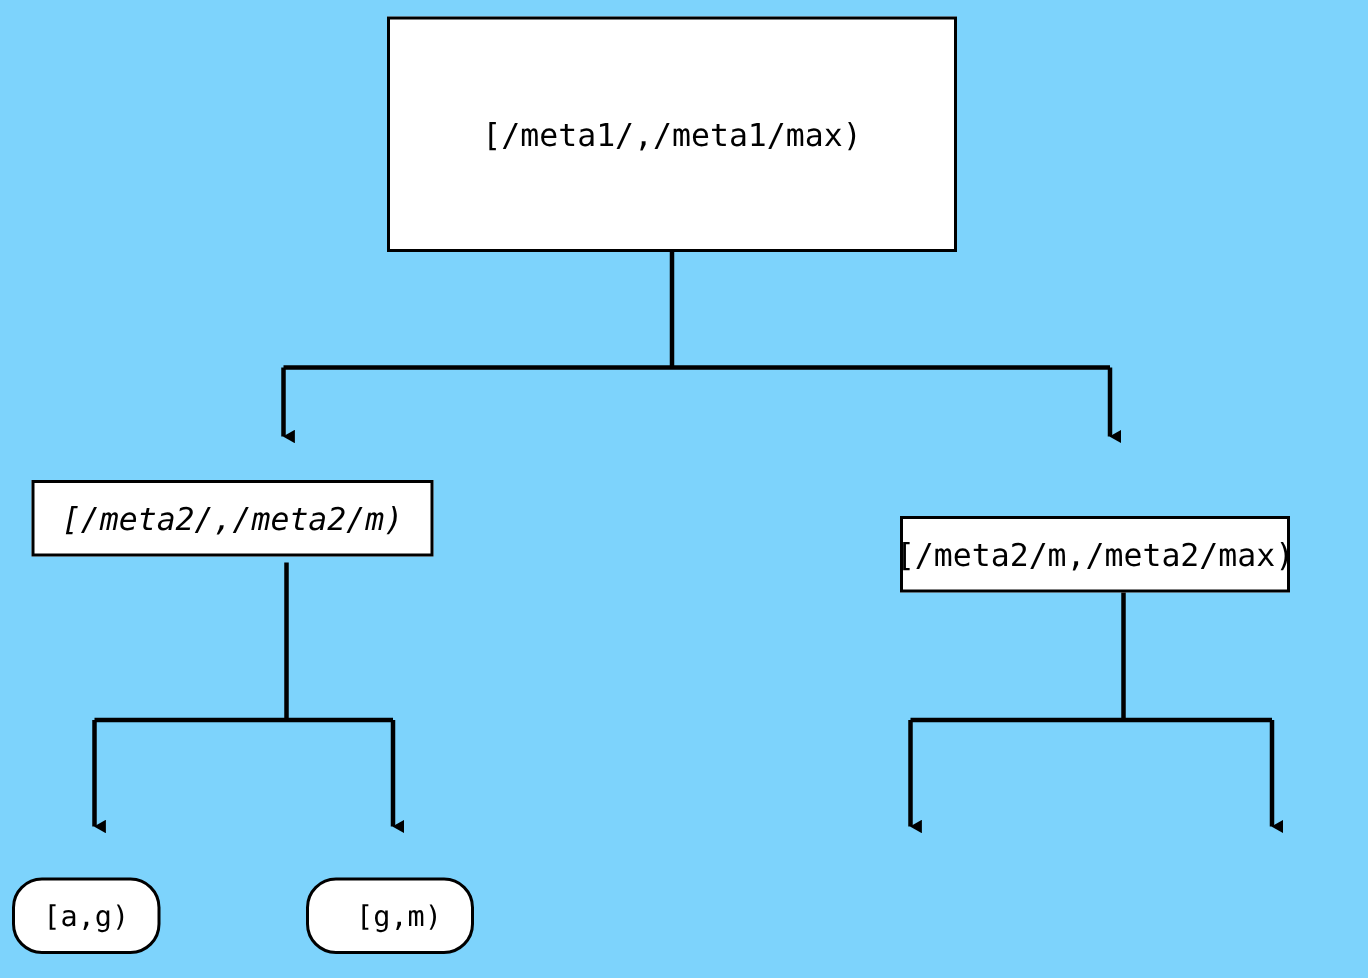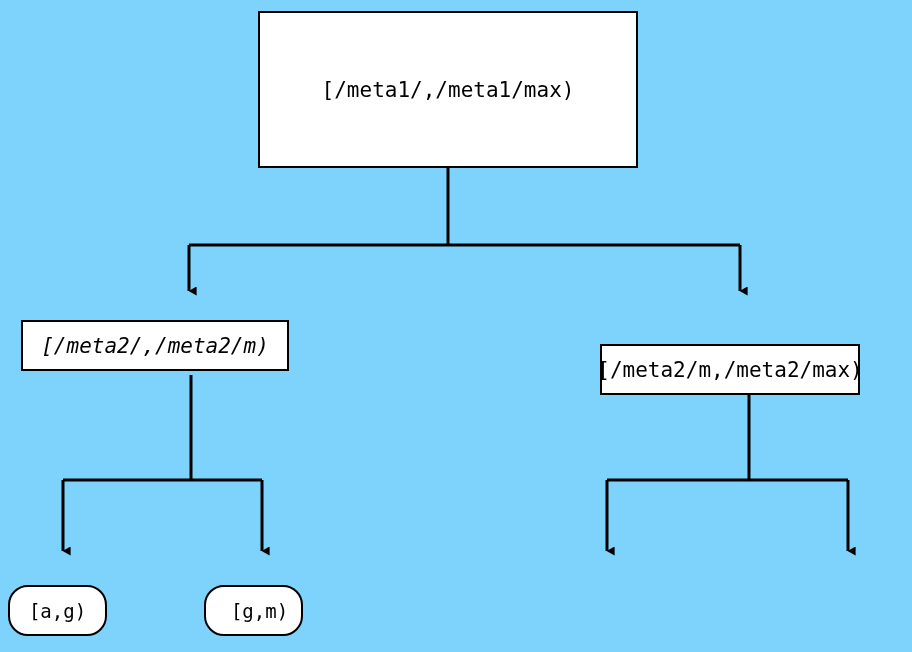--- a/index.html
+++ b/index.html
@@ -86,19 +86,19 @@
   </div>
 
   <div class="node node-mid" style="left:580px; top:344px; width:260px; height:51px;margin-left:20px;">
     <span>[/meta2/m,/meta2/max)</span>
   </div>
 
   <div class="node node-leaf" style="left:8px; top:585px; width:99px; height:51px;">
     <span>[a,g)</span>
   </div>
 
-  <div class="node node-leaf" style="left:204px; top:585px; width:99px; height:51px;padding-left:12px;">
+  <div class="node node-leaf" style="left:204px; top:585px; width:112px; height:51px;padding-left:12px;">
     <span>[g,m)</span>
   </div>
 
 
 
 </div>
 
 </body></html>

